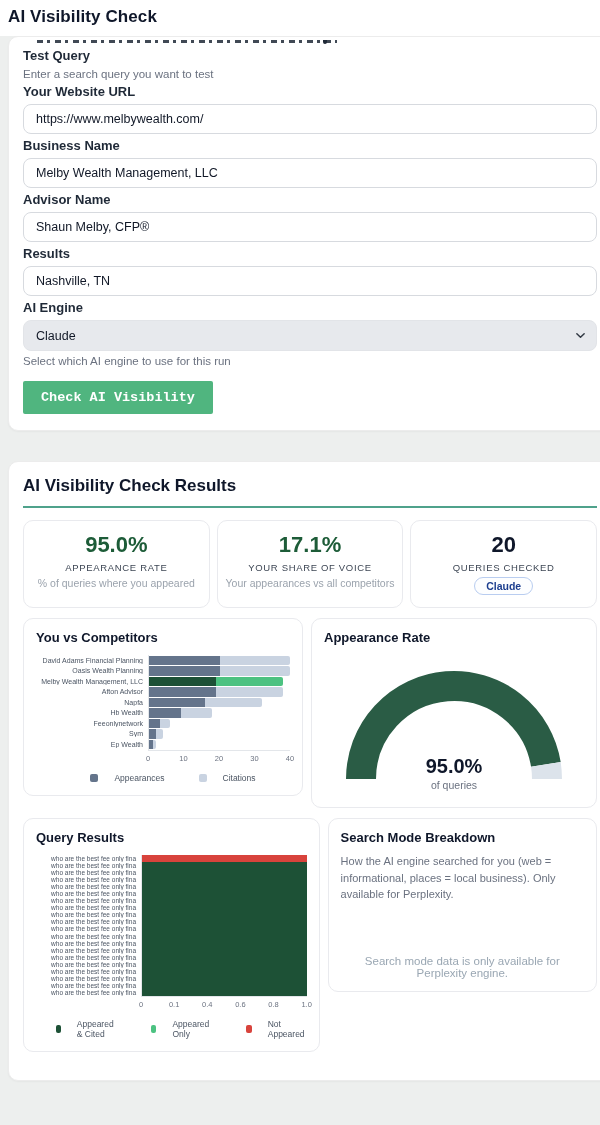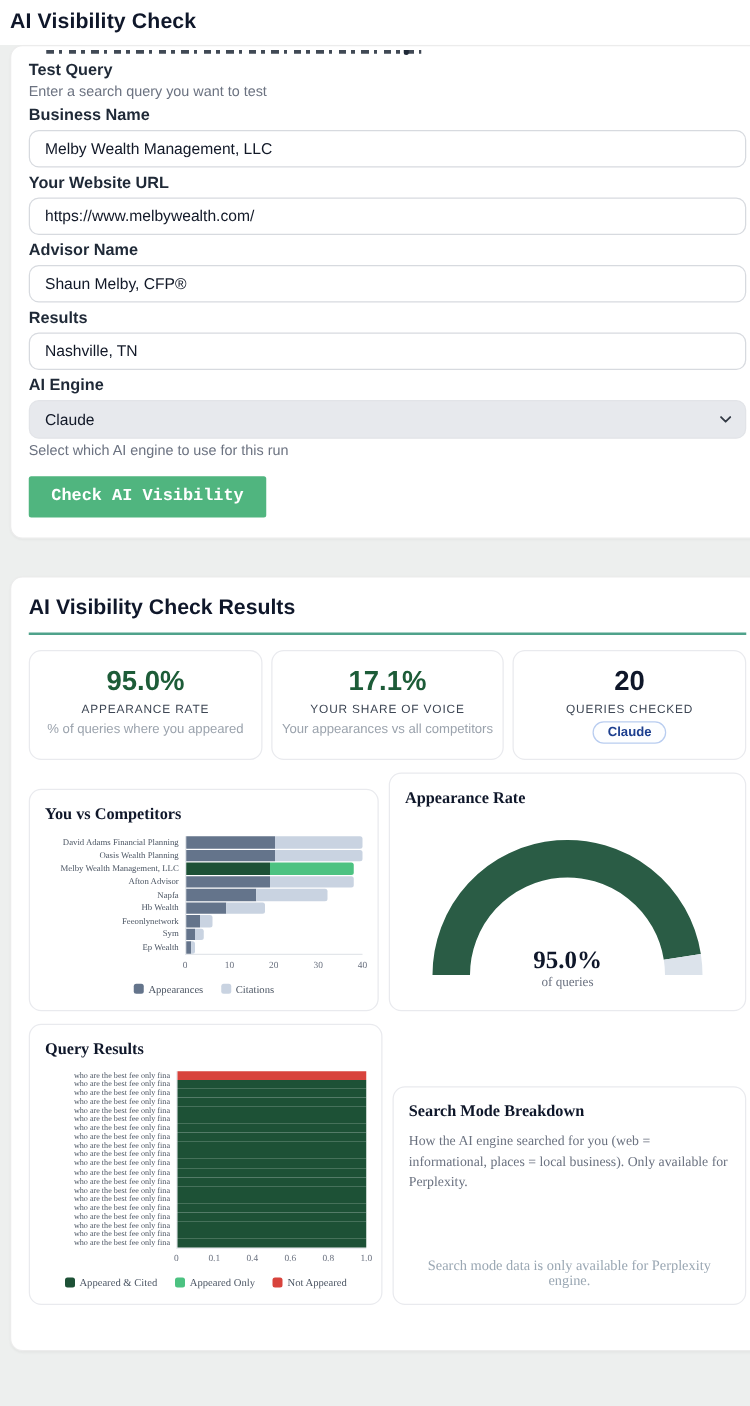--- a/index.html
+++ b/index.html
@@ -65,36 +65,36 @@
   .stat-value { font-size:22px; font-weight:800; }
   .stat-value.green { color:#1d5c38; }
   .stat-value.dark { color:#0f172a; }
   .stat-label { font-size:9.5px; letter-spacing:.07em; color:#3d4654; margin-top:4px; font-weight:500; }
   .stat-sub { font-size:10.5px; color:#9ba3ad; margin-top:4px; }
   .engine-badge {
     display:inline-block; margin-top:4px; border:1.5px solid #b9cdf0; color:#1d3f8f;
     background:#fdfeff; font-size:10.5px; font-weight:700; padding:2px 11px; border-radius:999px;
   }
 
-  .charts-row { display:flex; gap:8px; margin-top:10px; align-items:flex-end;font-family:Liberation Serif, serif; }
+  .charts-row { display:flex; gap:8px; margin-top:10px; align-items:flex-start; }
   .chart-card { flex:1; border:1px solid #e9eaee; border-radius:10px; background:#fff; padding:11px 12px 12px 12px; position:relative; }
   .chart-title { font-size:13px; font-weight:800; color:#0f172a; }
 
   
   .vc-plot { margin-top:10px; }
   .vc-row { display:flex; align-items:center; height:10.5px; }
   .vc-label { width:112px; text-align:right; padding-right:5px; font-size:7px; color:#4b5563; white-space:nowrap; overflow:hidden; }
   .vc-bars { flex:1; height:10.5px; display:flex; align-items:center; border-left:1px solid #e3e6ea; }
   .vc-seg { height:9.5px; }
   .vc-seg.last { border-radius:0 2px 2px 0; }
   .vc-baseline { margin-left:112px; border-top:1px solid #e3e6ea; }
   .vc-axis { position:relative; margin-left:112px; height:13px; margin-top:2px; }
   .vc-tick { position:absolute; transform:translateX(-50%); font-size:7.5px; color:#6b7280; top:1px; }
   .chart-legend { display:flex; justify-content:center; gap:14px; margin-top:7px; }
-  .legend-item { display:flex; align-items:center; gap:4px; font-size:8.5px; color:#4b5563; }
+  .legend-item { display:flex; align-items:center; gap:16px; font-size:8.5px; color:#4b5563;margin-left:20px; }
   .legend-swatch { width:8px; height:8px; border-radius:2px; display:inline-block; }
 
   
   .gauge-wrap { position:relative; margin-top:12px; height:138px; }
   .gauge-svg { display:block; margin:0 auto; }
   .gauge-text { position:absolute; left:0; right:0; bottom:4px; text-align:center; }
   .gauge-value { font-size:20px; font-weight:800; color:#0f172a; }
   .gauge-sub { font-size:10.5px; color:#6b7280; margin-top:1px; }
 
   
@@ -123,27 +123,27 @@
     <div class="clip-frag"></div>
     <div class="clip-frag-descender"></div>
   </div>
 
   <div class="field">
     <div class="field-label">Test Query</div>
     <div class="helper">Enter a search query you want to test</div>
   </div>
 
   <div class="field">
+    <div class="field-label">Your Website URL</div>
+    <input class="text-input" type="text" value="https://www.melbywealth.com/" style="">
+  </div>
+
+  <div class="field">
     <div class="field-label">Business Name</div>
     <input class="text-input" type="text" value="Melby Wealth Management, LLC" style="">
-  </div>
-
-  <div class="field">
-    <div class="field-label">Your Website URL</div>
-    <input class="text-input" type="text" value="https://www.melbywealth.com/" style="">
   </div>
 
   <div class="field">
     <div class="field-label">Advisor Name</div>
     <input class="text-input" type="text" value="Shaun Melby, CFP®" style="">
   </div>
 
   <div class="field">
     <div class="field-label">Results</div>
     <input class="text-input" type="text" value="Nashville, TN" style="">

